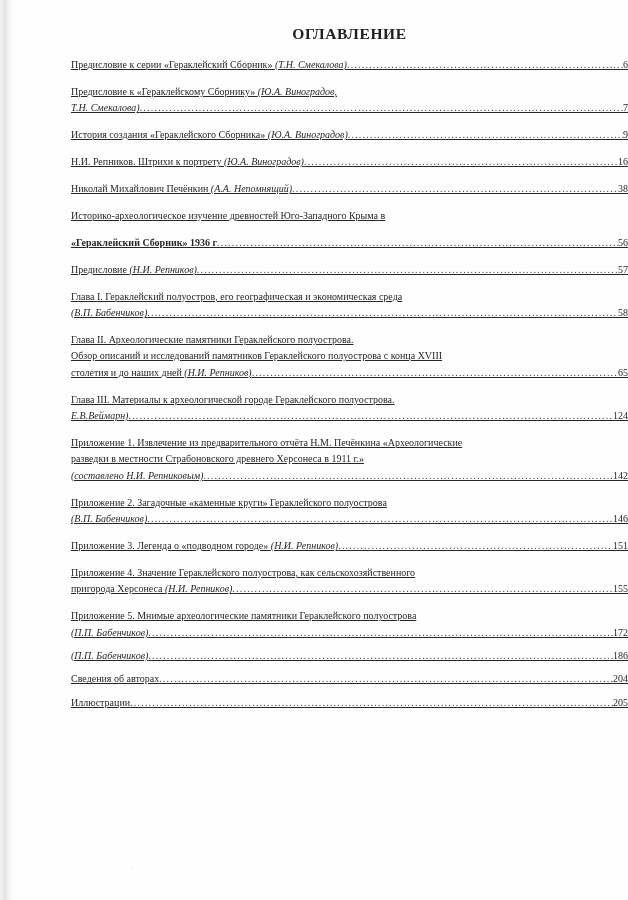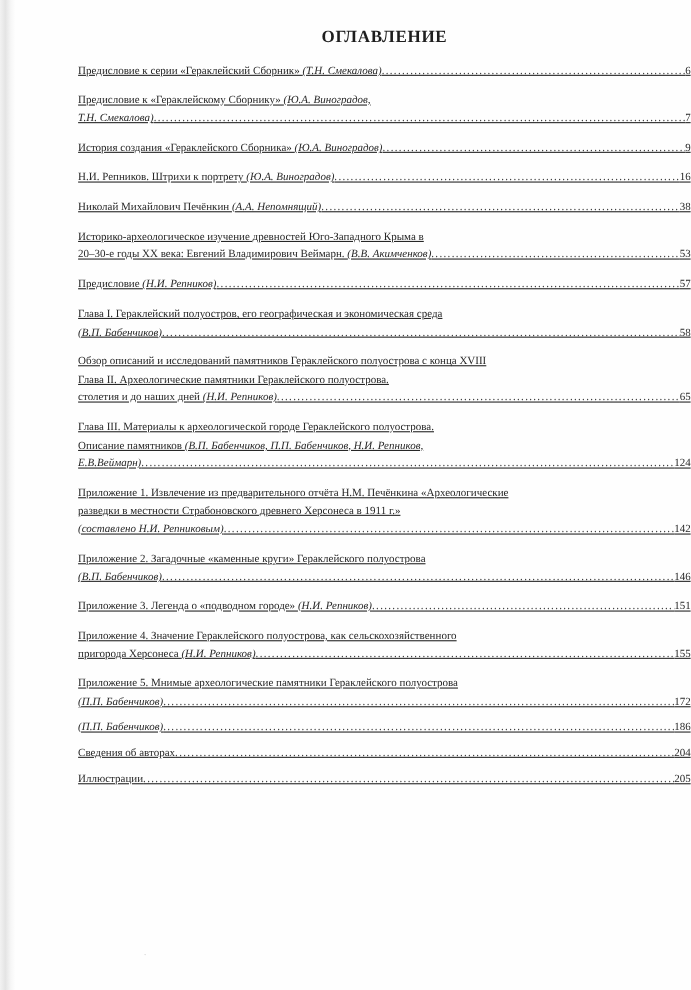--- a/index.html
+++ b/index.html
@@ -128,53 +128,54 @@
         </div>
         <div class="toc-entry">
           <div class="toc-line last">
             <span class="line-text"><span>Николай Михайлович Печёнкин </span><span class="it">(А.А. Непомнящий)</span></span>
             <span class="dots"></span>
             <span class="pg">38</span>
           </div>
         </div>
         <div class="toc-entry">
           <div class="toc-line"><span class="line-text"><span>Историко-археологическое изучение древностей Юго-Западного Крыма в</span></span></div>
-          <div class="toc-line last">
-            <span class="line-text"><span>20–30-е годы XX века: Евгений Владимирович Веймарн. </span><span class="it">(В.В. Акимченков)</span></span>
-            <span class="dots"></span>
-            <span class="pg">53</span>
+        </div>
+        <div class="toc-entry bold">
+          <div class="toc-line last">
+            <span class="line-text"><span>«Гераклейский Сборник» 1936 г</span></span>
+            <span class="dots"></span>
+            <span class="pg">56</span>
           </div>
         </div>
         <div class="toc-entry">
           <div class="toc-line last">
             <span class="line-text"><span>Предисловие </span><span class="it">(Н.И. Репников)</span></span>
             <span class="dots"></span>
             <span class="pg">57</span>
           </div>
         </div>
         <div class="toc-entry">
           <div class="toc-line"><span class="line-text"><span>Глава I. Гераклейский полуостров, его географическая и экономическая среда</span></span></div>
           <div class="toc-line last">
             <span class="line-text"><span class="it">(В.П. Бабенчиков)</span></span>
             <span class="dots"></span>
             <span class="pg">58</span>
           </div>
         </div>
         <div class="toc-entry">
+          <div class="toc-line"><span class="line-text"><span>Глава II. Археологические памятники Гераклейского полуострова.</span></span></div>
           <div class="toc-line"><span class="line-text"><span>Обзор описаний и исследований памятников Гераклейского полуострова с конца XVIII</span></span></div>
-          <div class="toc-line"><span class="line-text"><span>Глава II. Археологические памятники Гераклейского полуострова.</span></span></div>
           <div class="toc-line last">
             <span class="line-text"><span>столетия и до наших дней </span><span class="it">(Н.И. Репников)</span></span>
             <span class="dots"></span>
             <span class="pg">65</span>
           </div>
         </div>
         <div class="toc-entry">
           <div class="toc-line"><span class="line-text"><span>Глава III. Материалы к археологической городе Гераклейского полуострова.</span></span></div>
-          <div class="toc-line"><span class="line-text"><span>Описание памятников </span><span class="it">(В.П. Бабенчиков, П.П. Бабенчиков, Н.И. Репников,</span></span></div>
           <div class="toc-line last">
             <span class="line-text"><span class="it">Е.В.Веймарн)</span></span>
             <span class="dots"></span>
             <span class="pg">124</span>
           </div>
         </div>
         <div class="toc-entry">
           <div class="toc-line"><span class="line-text"><span>Приложение 1. Извлечение из предварительного отчёта Н.М. Печёнкина «Археологические</span></span></div>
           <div class="toc-line"><span class="line-text"><span>разведки в местности Страбоновского древнего Херсонеса в 1911 г.»</span></span></div>
           <div class="toc-line last">

